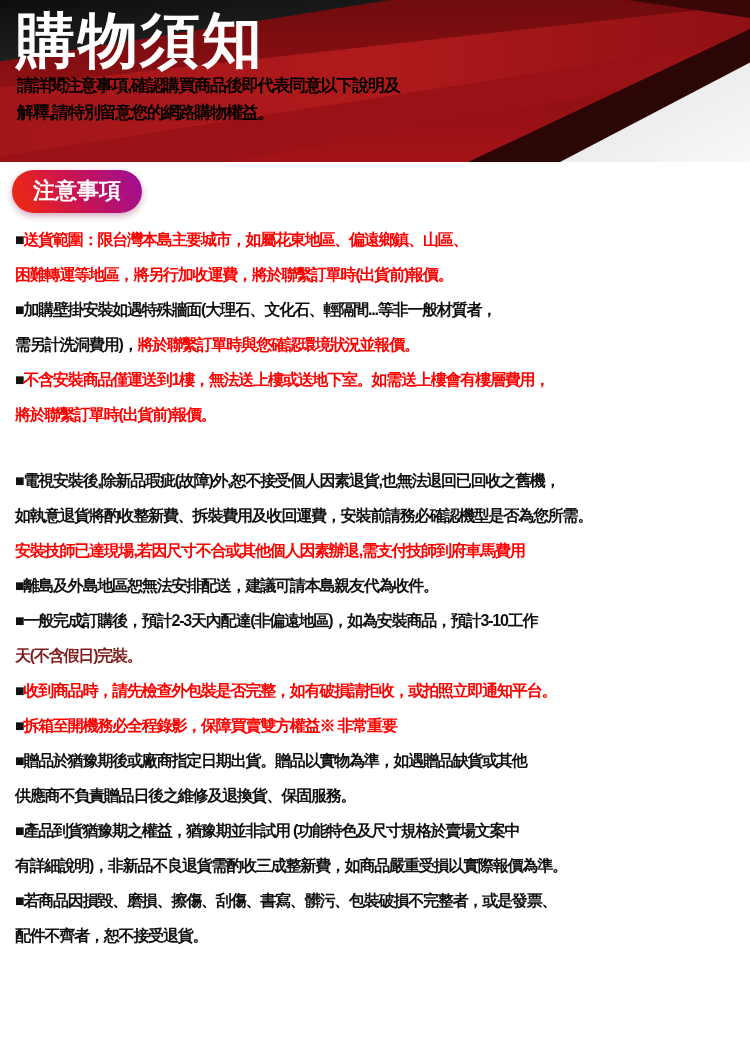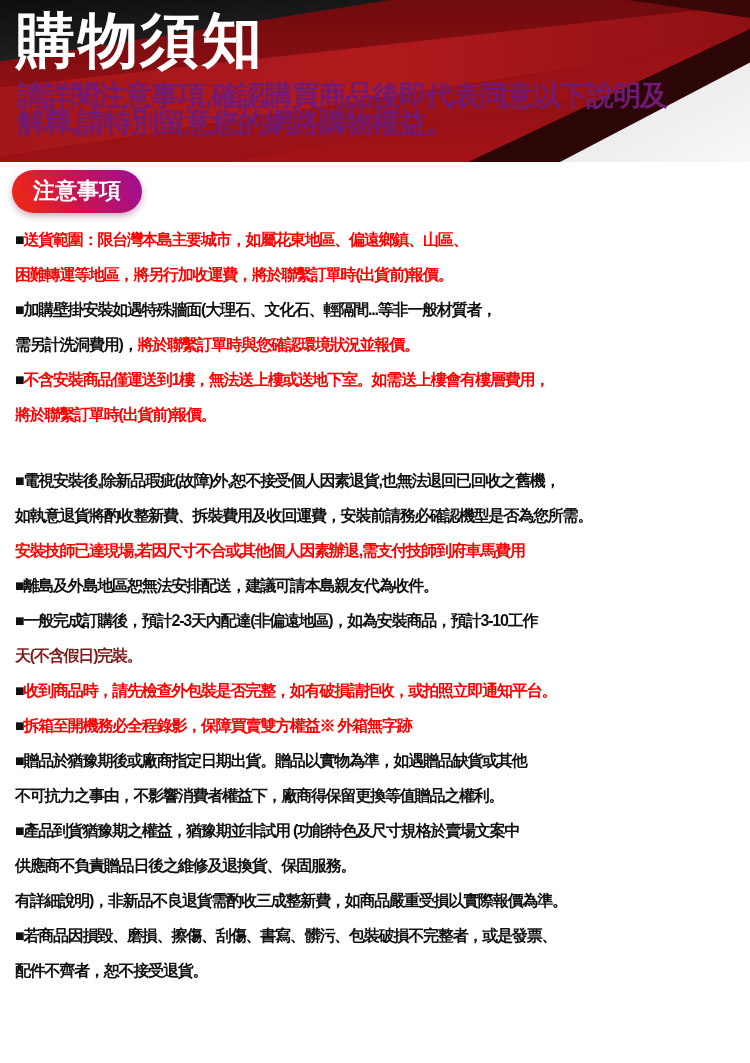--- a/index.html
+++ b/index.html
@@ -21,23 +21,23 @@
   .hero-title{
     position:absolute;left:16px;top:8px;
     color:#ffffff;
     font-size:60px;
     font-weight:900;
     letter-spacing:2px;
     line-height:1.1;
     white-space:nowrap;
   }
   .hero-sub{
-    position:absolute;left:17px;top:82px;
-    color:#701a75;
-    font-size:28px;
+    position:absolute;left:17px;top:72px;
+    color:#000000;
+    font-size:17px;
     letter-spacing:-1.2px;
     line-height:27px;
     white-space:nowrap;
   }
   
   .badge{
     display:inline-block;
     margin:8px 0 0 12px;
     padding:7px 21px 8px 21px;
     border-radius:24px;
@@ -112,23 +112,22 @@
       <div class="notice-line"><span style="color: rgb(17, 17, 17);">需另計洗洞費用)，</span><span style="color: rgb(255, 0, 0);">將於聯繫訂單時與您確認環境狀況並報價。</span></div>
       <div class="notice-line"><span style="color: rgb(17, 17, 17);">■</span><span style="color: rgb(255, 0, 0);">不含安裝商品僅運送到1樓，無法送上樓或送地下室。如需送上樓會有樓層費用，</span></div>
       <div class="notice-line"><span style="color: rgb(255, 0, 0);">將於聯繫訂單時(出貨前)報價。</span></div>
       <div class="notice-line gap"><span style="color: rgb(17, 17, 17);">■</span><span style="color: rgb(17, 17, 17);">電視安裝後,除新品瑕疵(故障)外,恕不接受個人因素退貨,也無法退回已回收之舊機，</span></div>
       <div class="notice-line"><span style="color: rgb(17, 17, 17);">如執意退貨將酌收整新費、拆裝費用及收回運費，安裝前請務必確認機型是否為您所需。</span></div>
       <div class="notice-line"><span style="color: rgb(255, 0, 0);">安裝技師已達現場,若因尺寸不合或其他個人因素辦退,需支付技師到府車馬費用</span></div>
       <div class="notice-line"><span style="color: rgb(17, 17, 17);">■</span><span style="color: rgb(17, 17, 17);">離島及外島地區恕無法安排配送，建議可請本島親友代為收件。</span></div>
       <div class="notice-line"><span style="color: rgb(17, 17, 17);">■</span><span style="color: rgb(17, 17, 17);">一般完成訂購後，預計2-3天內配達(非偏遠地區)，如為安裝商品，預計3-10工作</span></div>
       <div class="notice-line"><span style="color: #7f1d1d;">天(不含假日)完裝。</span></div>
       <div class="notice-line"><span style="color: rgb(17, 17, 17);">■</span><span style="color: rgb(255, 0, 0);">收到商品時，請先檢查外包裝是否完整，如有破損請拒收，或拍照立即通知平台。</span></div>
-      <div class="notice-line"><span style="color: rgb(17, 17, 17);">■</span><span style="color: rgb(255, 0, 0);">拆箱至開機務必全程錄影，保障買賣雙方權益※ 外箱無字跡</span></div>
+      <div class="notice-line"><span style="color: rgb(17, 17, 17);">■</span><span style="color: rgb(255, 0, 0);">拆箱至開機務必全程錄影，保障買賣雙方權益※ 非常重要</span></div>
       <div class="notice-line"><span style="color: rgb(17, 17, 17);">■</span><span style="color: rgb(17, 17, 17);">贈品於猶豫期後或廠商指定日期出貨。贈品以實物為準，如遇贈品缺貨或其他</span></div>
-      <div class="notice-line"><span style="color: rgb(17, 17, 17);">不可抗力之事由，不影響消費者權益下，廠商得保留更換等值贈品之權利。</span></div>
+      <div class="notice-line"><span style="color: rgb(17, 17, 17);">供應商不負責贈品日後之維修及退換貨、保固服務。</span></div>
       <div class="notice-line"><span style="color: rgb(17, 17, 17);">■</span><span style="color: rgb(17, 17, 17);">產品到貨猶豫期之權益，猶豫期並非試用 (功能特色及尺寸規格於賣場文案中</span></div>
-      <div class="notice-line"><span style="color: rgb(17, 17, 17);">供應商不負責贈品日後之維修及退換貨、保固服務。</span></div>
       <div class="notice-line"><span style="color: rgb(17, 17, 17);">有詳細說明)，非新品不良退貨需酌收三成整新費，如商品嚴重受損以實際報價為準。</span></div>
       <div class="notice-line"><span style="color: rgb(17, 17, 17);">■</span><span style="color: rgb(17, 17, 17);">若商品因損毀、磨損、擦傷、刮傷、書寫、髒污、包裝破損不完整者，或是發票、</span></div>
       <div class="notice-line"><span style="color: rgb(17, 17, 17);">配件不齊者，恕不接受退貨。</span></div>
     </div>
 
 </div>
 
 </body></html>

